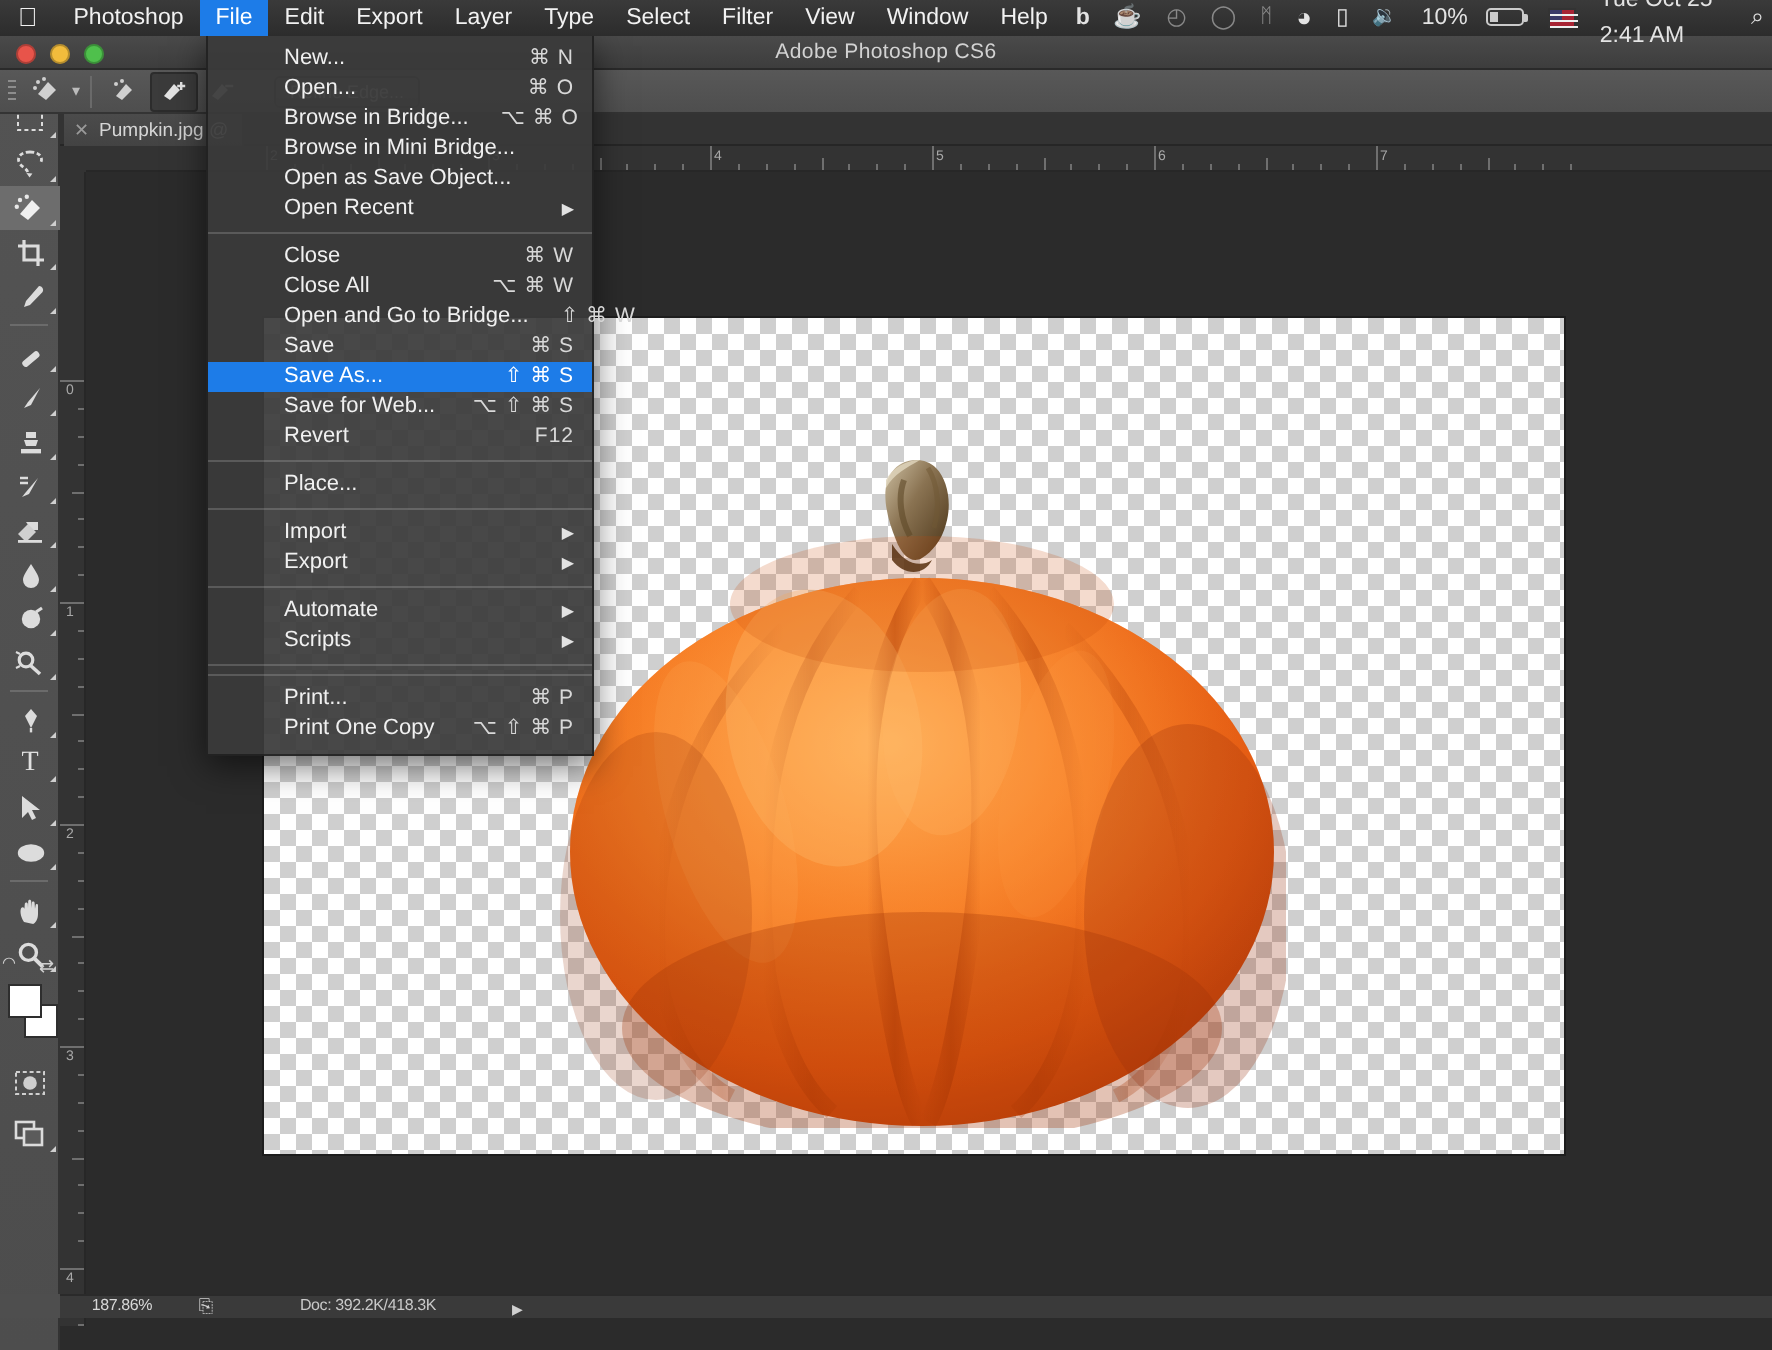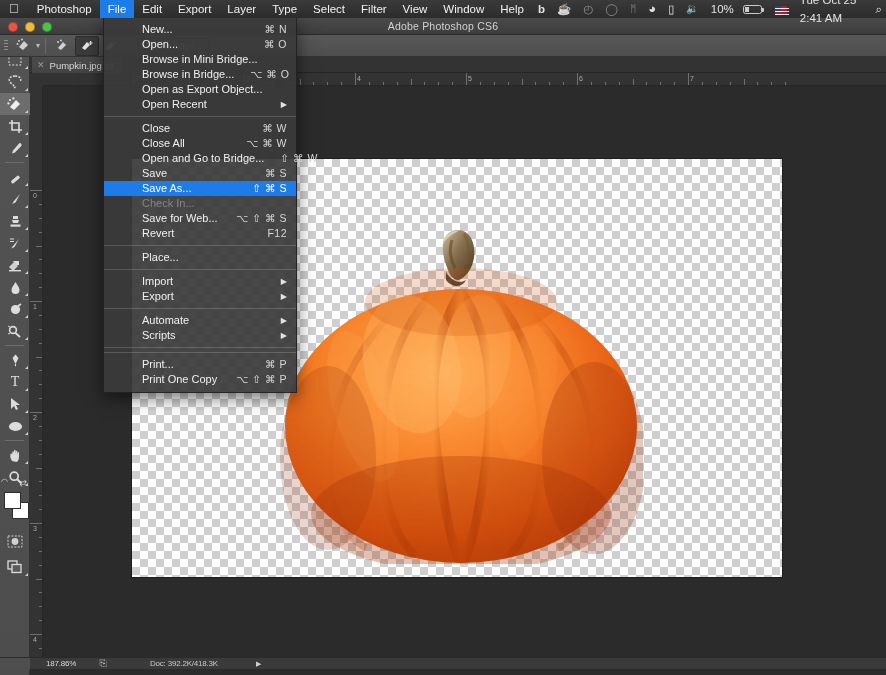--- a/index.html
+++ b/index.html
@@ -132,23 +132,23 @@
       linear-gradient(45deg,#cfcfcf 25%,transparent 25%,transparent 75%,#cfcfcf 75%),
       linear-gradient(45deg,#cfcfcf 25%,transparent 25%,transparent 75%,#cfcfcf 75%);
     background-size:16px 16px;
     background-position:0 0,8px 8px;
     box-shadow:0 0 0 1px #1d1d1d;
   }
   #pumpkin{ position:absolute; left:148px; top:37px; width:363px; height:368px; }
 
   
   #statusbar{
-    position:absolute; bottom:6px; left:0; width:886px; height:12px;
+    position:absolute; bottom:16px; left:0; width:886px; height:12px;
     background:#3a3a3a; border-top:1px solid #2a2a2a; z-index:8;
-    display:flex; align-items:center; font-size:8px; color:#c9c9c9;
+    display:flex; align-items:flex-end; font-size:8px; color:#c9c9c9;
   }
   #sb-left{ width:30px; height:12px; background:#4e4e4e; }
   #sb-zoom{ width:62px; text-align:center; line-height:12px; color:#d8d8d8; letter-spacing:-.2px;}
   #sb-ico{ width:22px; text-align:center; font-size:9px; color:#cfcfcf; }
   #sb-doc{ width:140px; text-align:center; line-height:12px; letter-spacing:-.2px; }
   #sb-arrow{ font-size:7px; color:#cfcfcf; padding-left:2px;}
 
   
   #filemenu{
     position:absolute; top:18px; left:103px; width:194px;
@@ -586,28 +586,28 @@
 <div id="filemenu">
     <div class="mrow">
       <span class="mlabel">New...</span>
       <span class="mkey">⌘ N</span>
     </div>
     <div class="mrow">
       <span class="mlabel">Open...</span>
       <span class="mkey">⌘ O</span>
     </div>
     <div class="mrow">
-      <span class="mlabel">Browse in Mini Bridge...</span>
-    </div>
-    <div class="mrow">
       <span class="mlabel">Browse in Bridge...</span>
       <span class="mkey">⌥ ⌘ O</span>
     </div>
     <div class="mrow">
-      <span class="mlabel">Open as Export Object...</span>
+      <span class="mlabel">Browse in Mini Bridge...</span>
+    </div>
+    <div class="mrow">
+      <span class="mlabel">Open as Save Object...</span>
     </div>
     <div class="mrow">
       <span class="mlabel">Open Recent</span>
       <span class="marrow">▶</span>
     </div>
     <div class="msep"></div>
     <div class="mrow">
       <span class="mlabel">Close</span>
       <span class="mkey">⌘ W</span>
     </div>
@@ -619,23 +619,20 @@
       <span class="mlabel">Open and Go to Bridge...</span>
       <span class="mkey">⇧ ⌘ W</span>
     </div>
     <div class="mrow">
       <span class="mlabel">Save</span>
       <span class="mkey">⌘ S</span>
     </div>
     <div class="mrow hl">
       <span class="mlabel">Save As...</span>
       <span class="mkey">⇧ ⌘ S</span>
-    </div>
-    <div class="mrow dis">
-      <span class="mlabel">Check In...</span>
     </div>
     <div class="mrow">
       <span class="mlabel">Save for Web...</span>
       <span class="mkey">⌥ ⇧ ⌘ S</span>
     </div>
     <div class="mrow">
       <span class="mlabel">Revert</span>
       <span class="mkey">F12</span>
     </div>
     <div class="msep"></div>

